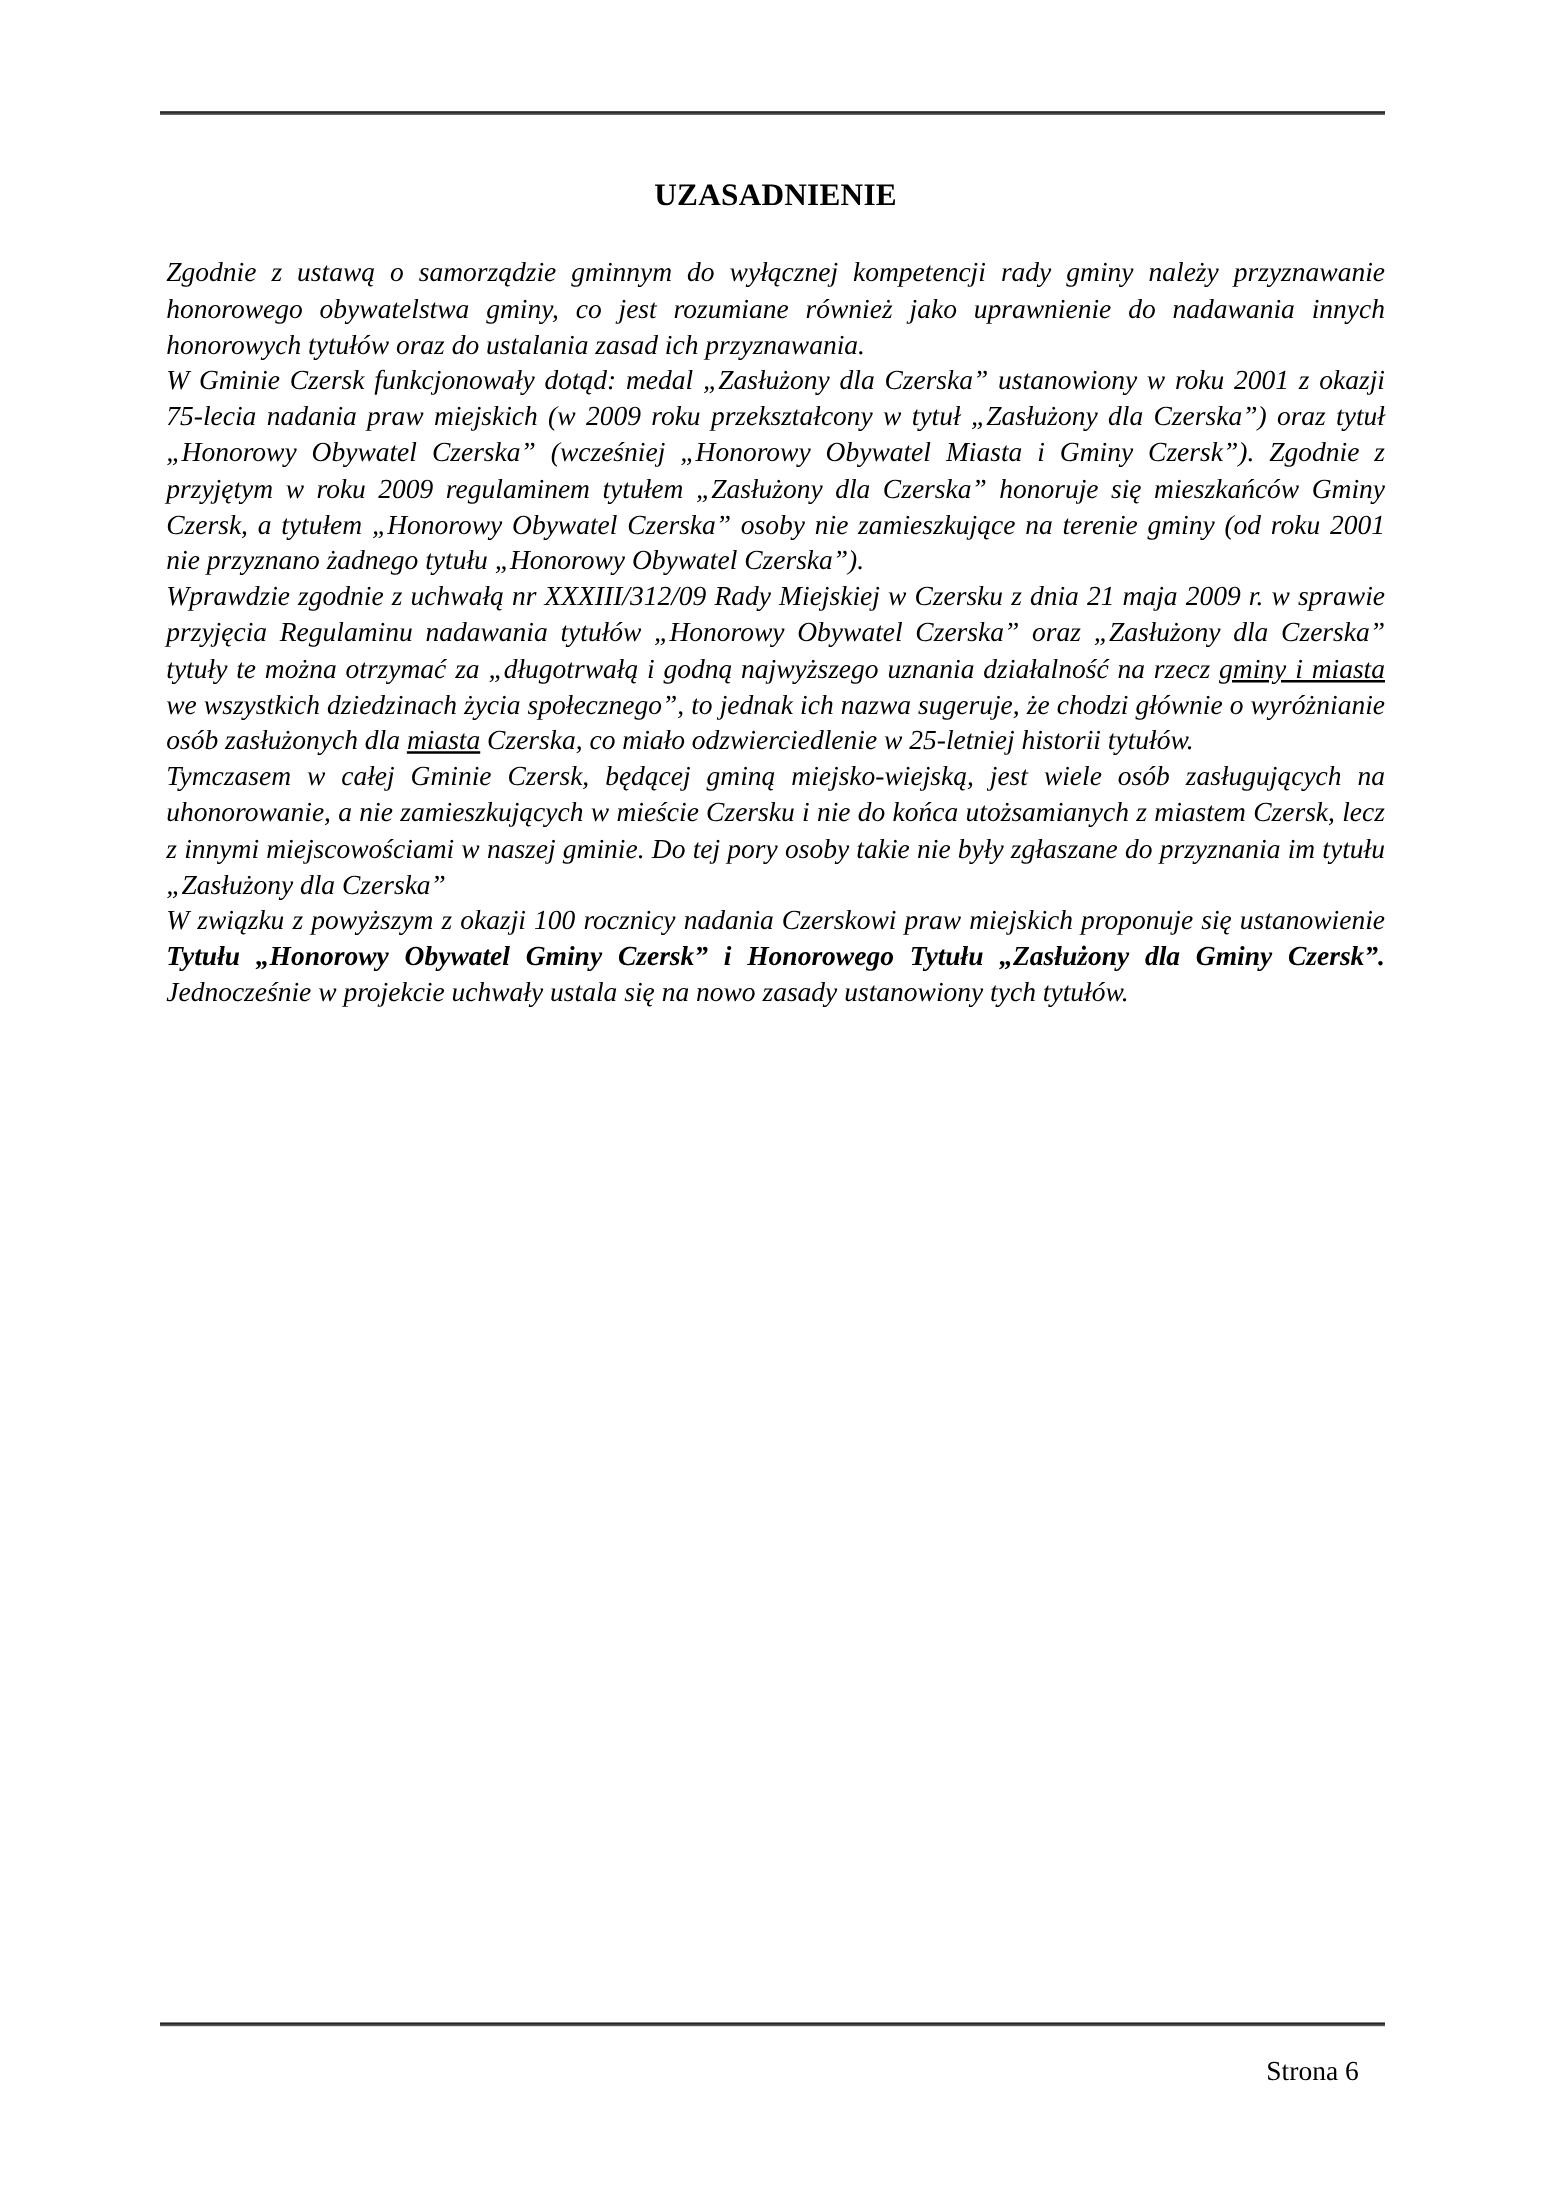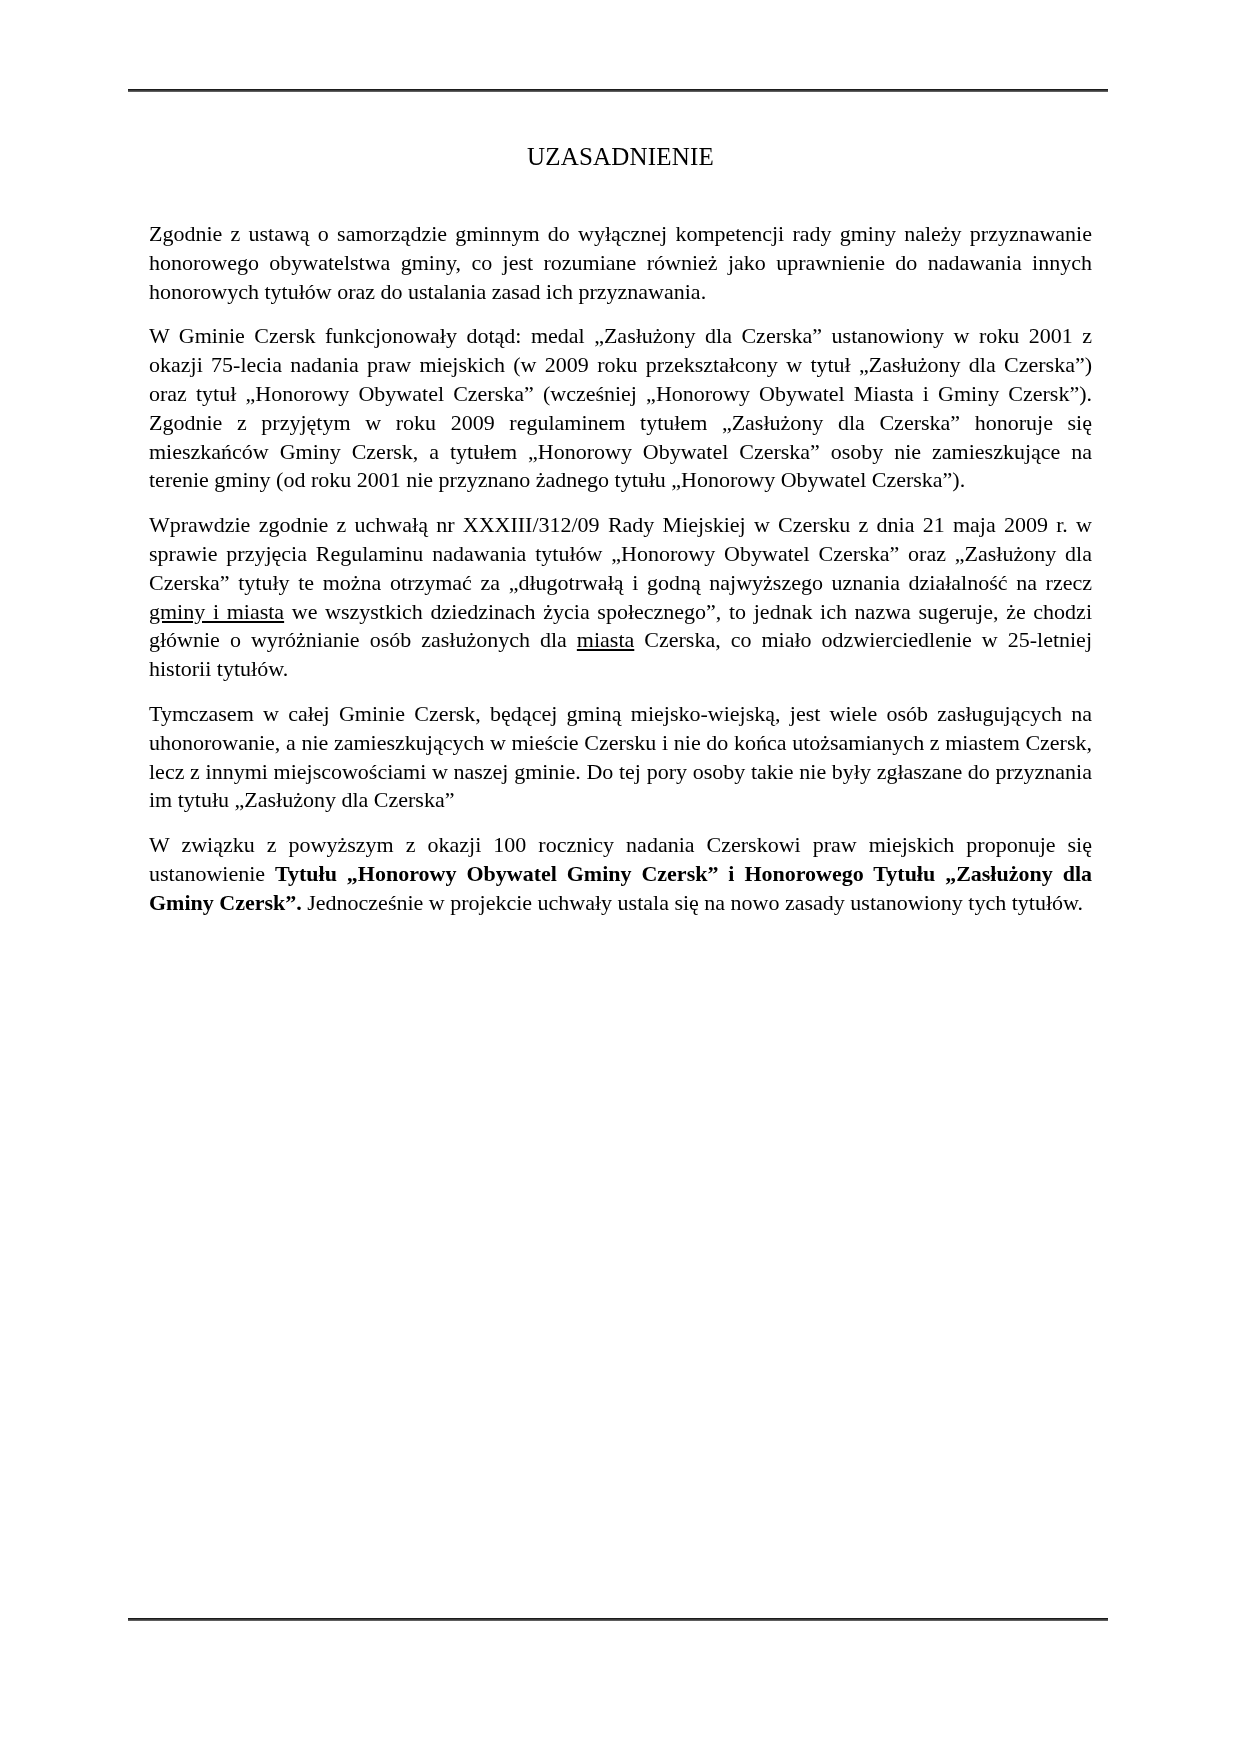--- a/index.html
+++ b/index.html
@@ -27,35 +27,36 @@
   .rule-bottom { top: 1618px; }
   .doc-title {
     position: absolute;
     top: 142px;
     left: 133px;
     width: 975px;
     margin: 0;
     text-align: center;
     font-size: 25px;
     line-height: 29px;
-    font-weight: normal;
+    font-weight: bold;
     letter-spacing: 0.2px;
   }
   .doc-body {
     position: absolute;
     top: 204px;
     left: 133px;
     width: 975px;
     font-size: 22px;
     line-height: 28.8px;
   }
   .doc-body p {
-    margin: 16px;
+    margin: 0;
     text-align: justify;
     text-justify: inter-word;
+    font-style: italic;
   }
   .run-b { font-weight: bold; }
   .run-u { text-decoration: underline; }
   .page-footer {
     position: absolute;
     top: 1643px;
     left: 133px;
     width: 954px;
     text-align: right;
     font-size: 22px;
@@ -80,14 +81,15 @@
     <p><span>Wprawdzie zgodnie z uchwałą nr XXXIII/312/09 Rady Miejskiej w Czersku z dnia 21 maja 2009 r. w sprawie przyjęcia Regulaminu nadawania tytułów „Honorowy Obywatel Czerska” oraz „Zasłużony dla Czerska” tytuły te można otrzymać za „długotrwałą i godną najwyższego uznania działalność na rzecz </span><span class="run-u">gminy i miasta</span><span> we wszystkich dziedzinach życia społecznego”, to jednak ich nazwa sugeruje, że chodzi głównie o wyróżnianie osób zasłużonych dla </span><span class="run-u">miasta</span><span> Czerska, co miało odzwierciedlenie w 25-letniej historii tytułów.</span></p>
 
     <p><span>Tymczasem w całej Gminie Czersk, będącej gminą miejsko-wiejską, jest wiele osób zasługujących na uhonorowanie, a nie zamieszkujących w mieście Czersku i nie do końca utożsamianych z miastem Czersk, lecz z innymi miejscowościami w naszej gminie. Do tej pory osoby takie nie były zgłaszane do przyznania im tytułu „Zasłużony dla Czerska”</span></p>
 
     <p><span>W związku z powyższym z okazji 100 rocznicy nadania Czerskowi praw miejskich proponuje się ustanowienie </span><span class="run-b">Tytułu „Honorowy Obywatel Gminy Czersk” i Honorowego Tytułu „Zasłużony dla Gminy Czersk”.</span><span> Jednocześnie w projekcie uchwały ustala się na nowo zasady ustanowiony tych tytułów.</span></p>
 
   </div>
 
   <div class="rule rule-bottom"></div>
 
+  <div class="page-footer">Strona 6</div>
 
 </div>
 
 </body></html>

